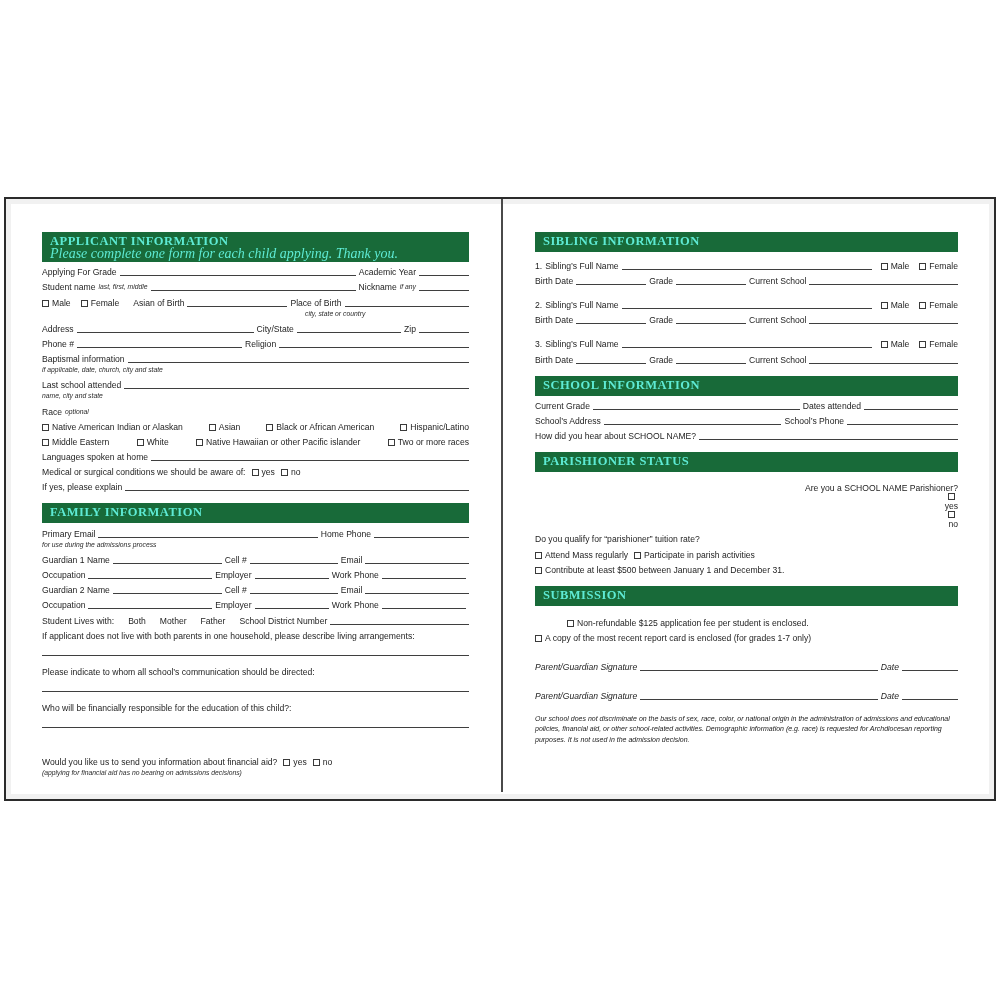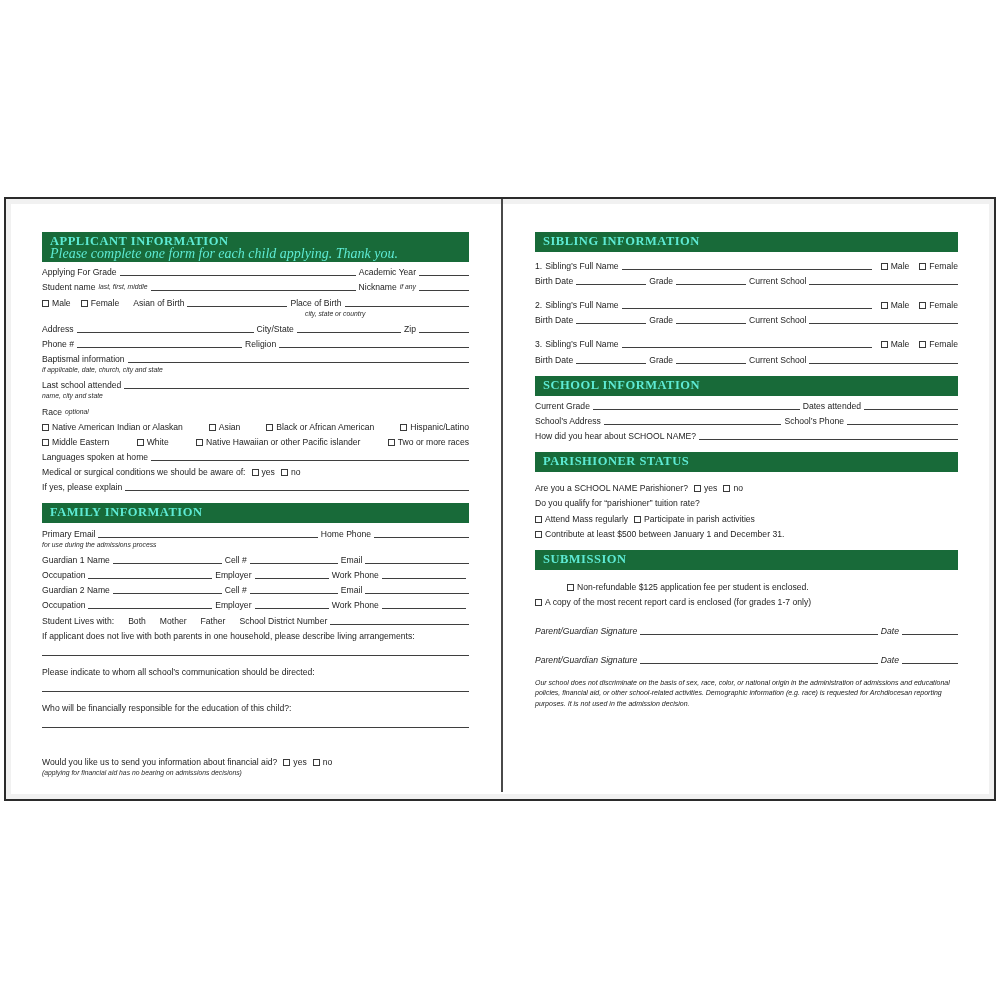--- a/index.html
+++ b/index.html
@@ -346,21 +346,21 @@
     </div>
     <div class="r">
       <span class="lb">How did you hear about SCHOOL NAME?</span>
       <span class="bl bl-end"></span>
     </div>
 
     <div class="bar sec-gap">
       <div class="bar-title">PARISHIONER STATUS</div>
     </div>
 
-    <div class="r" style="margin-top:11px;">
+    <div class="r" style="margin-top:11px;flex-direction:column;">
       <span class="lb">Are you a SCHOOL NAME Parishioner?</span>
       <span class="cb gap6"></span>
       <span class="lb">yes</span>
       <span class="cb gap6"></span>
       <span class="lb">no</span>
     </div>
     <div class="r">
       <span class="lb">Do you qualify for “parishioner” tuition rate?</span>
     </div>
     <div class="r">

